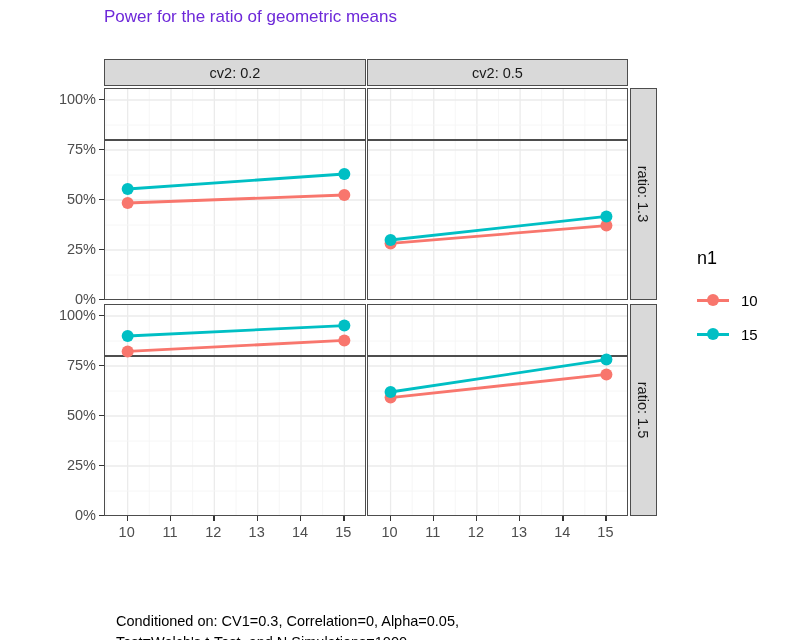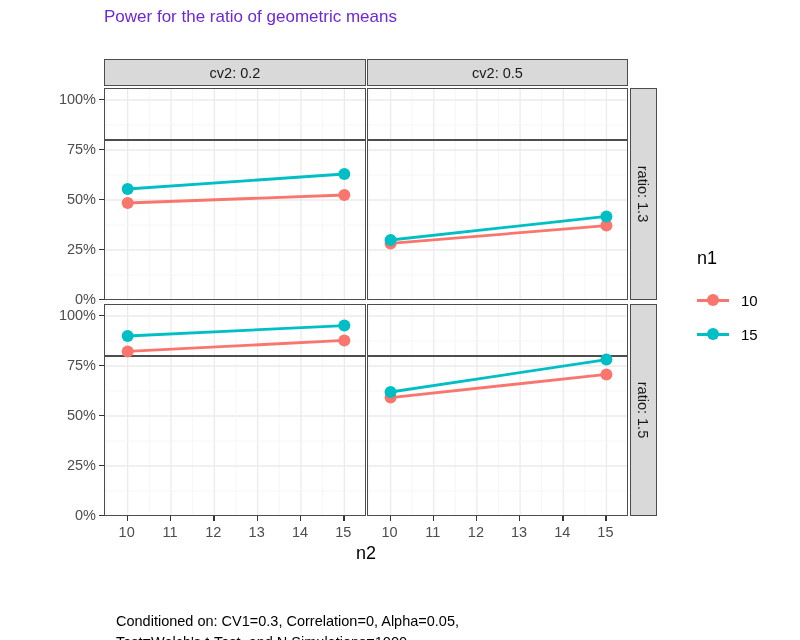--- a/index.html
+++ b/index.html
@@ -152,21 +152,20 @@
     margin-left: 11px;
   }
 </style>
 </head>
 <body>
 
 <div id="root">
 
   <div id="chart-title">Power for the ratio of geometric means</div>
 
-  <div id="x-axis-title">n2</div>
 
   <div id="caption">Conditioned on: CV1=0.3, Correlation=0, Alpha=0.05,
 Test=Welch's t-Test, and N Simulations=1000.</div>
 
   <div id="facet-strips-cols">
       <div class="strip strip-col" style="left: 104px; top: 59px; width: 262px;">
         <span>cv2: 0.2</span>
       </div>
       <div class="strip strip-col" style="left: 367px; top: 59px; width: 261px; text-align: right;">
         <span>cv2: 0.5</span>

